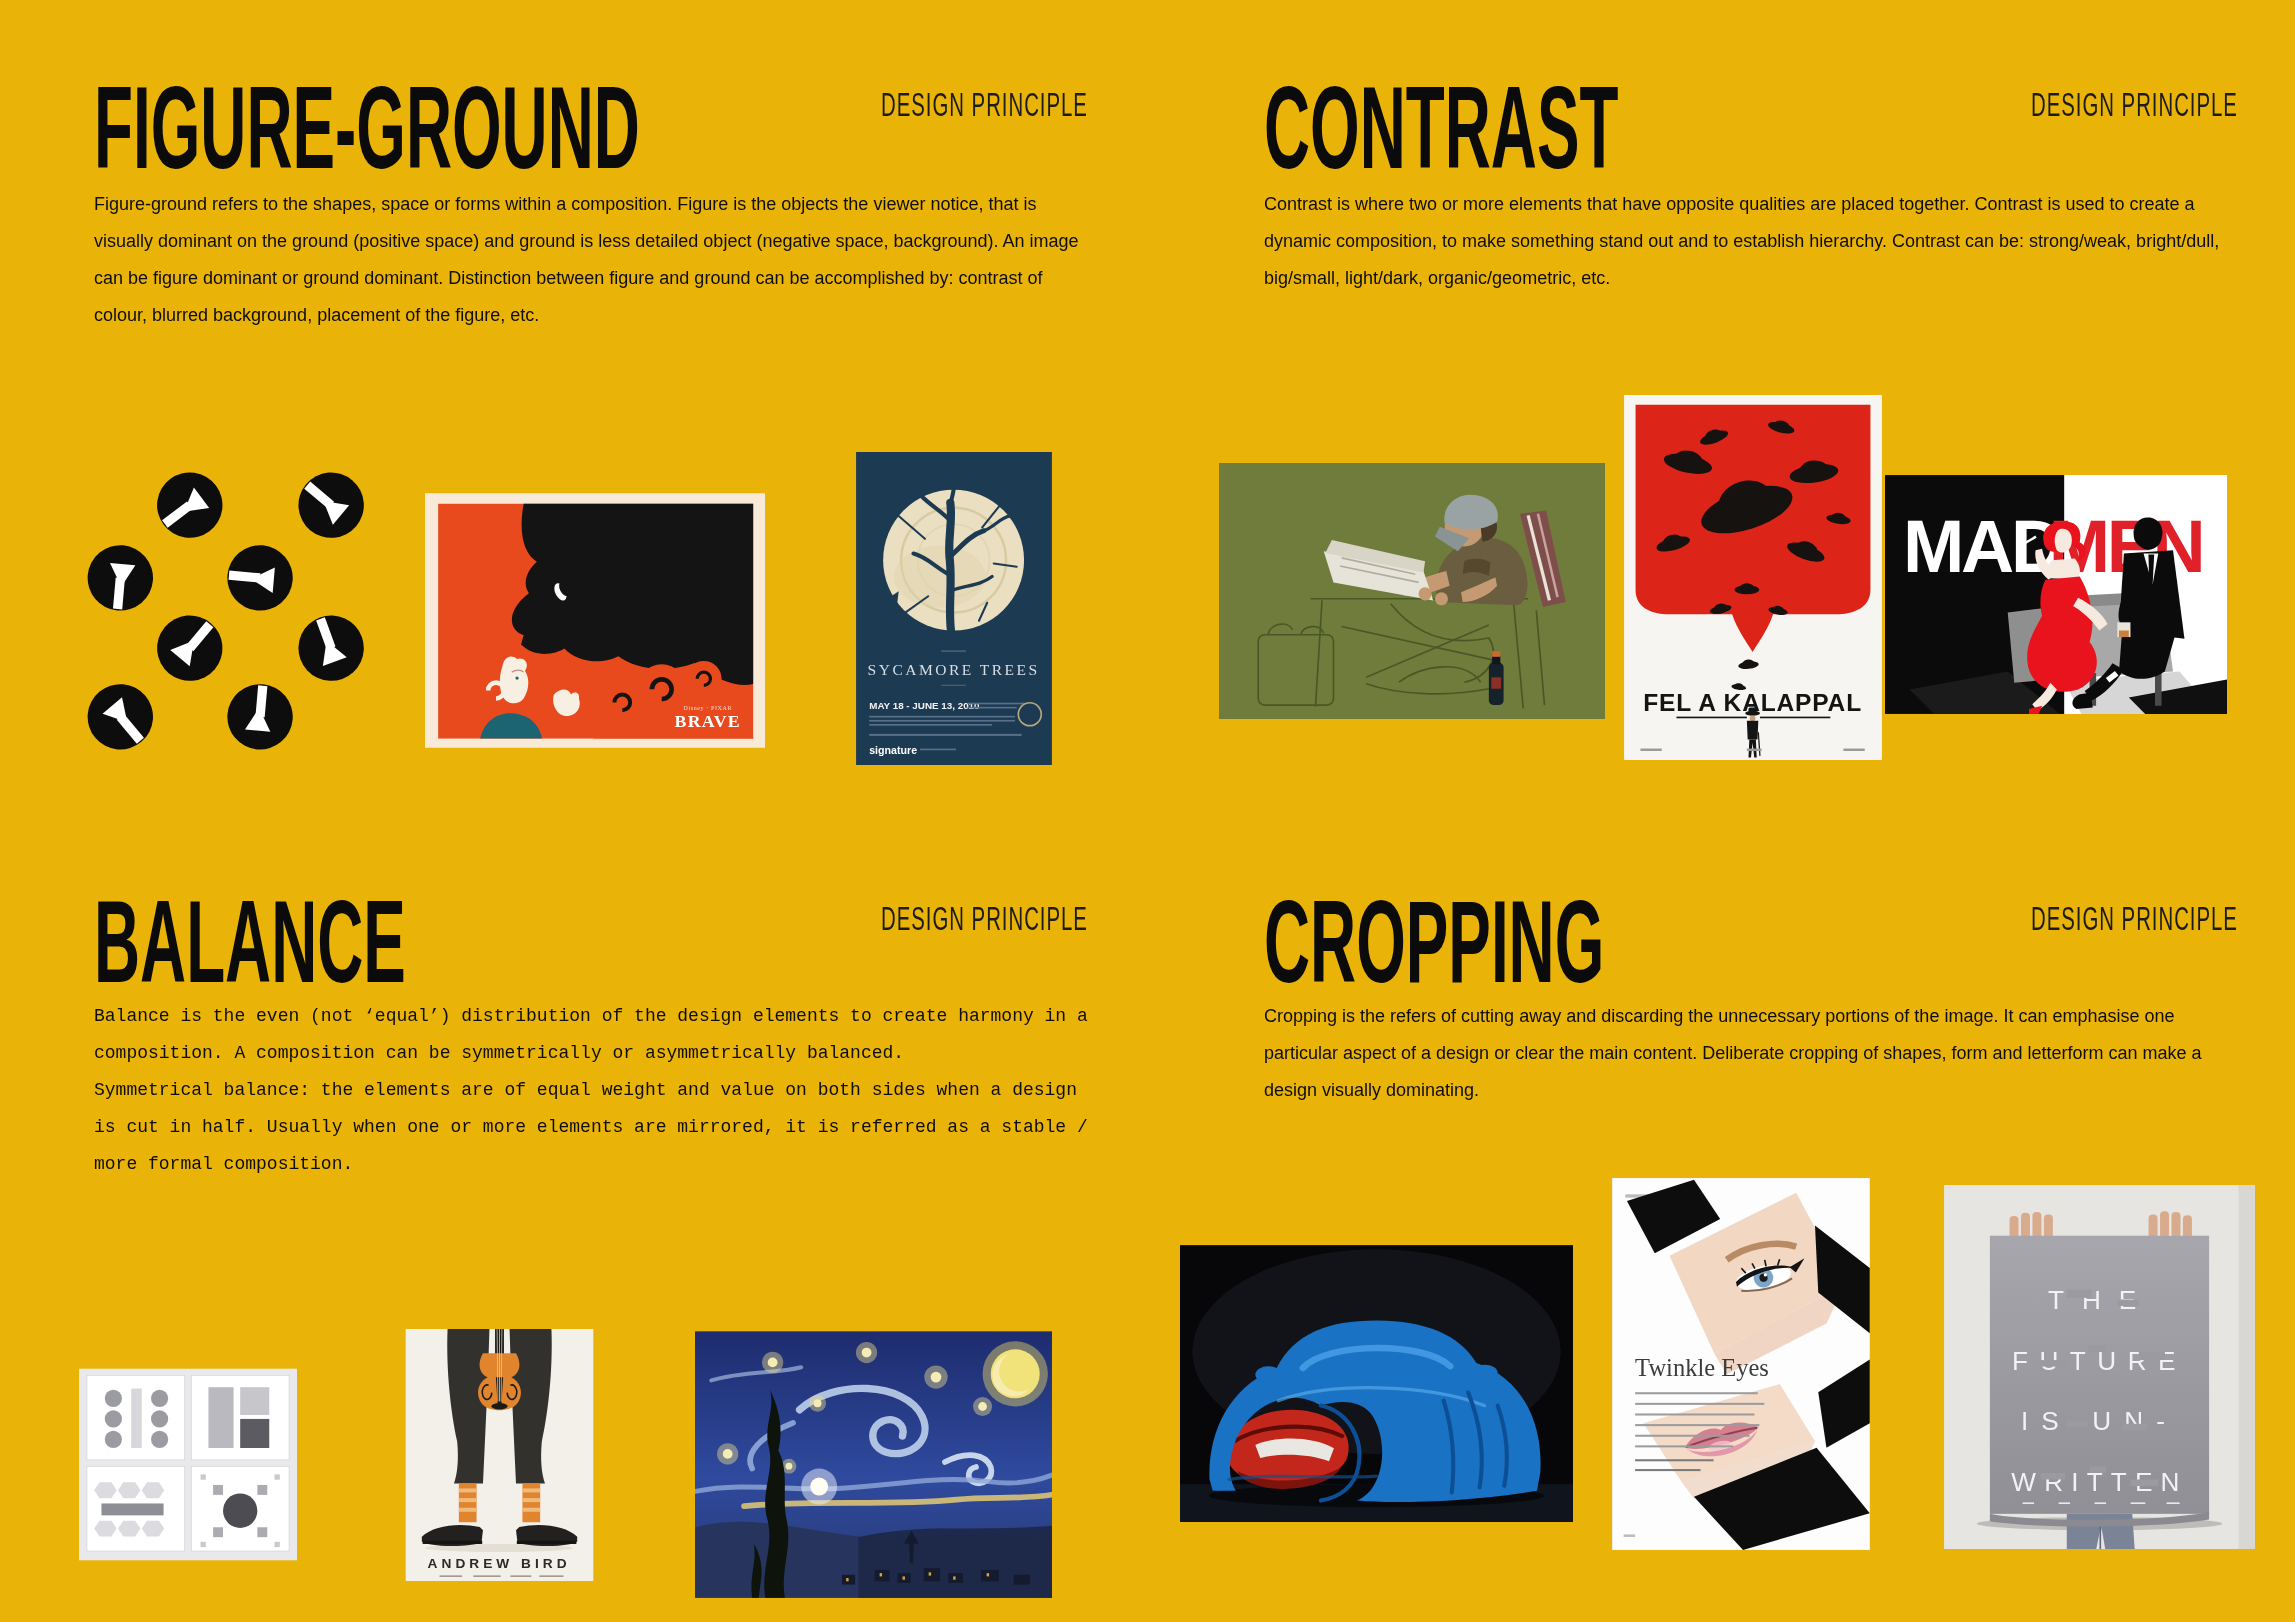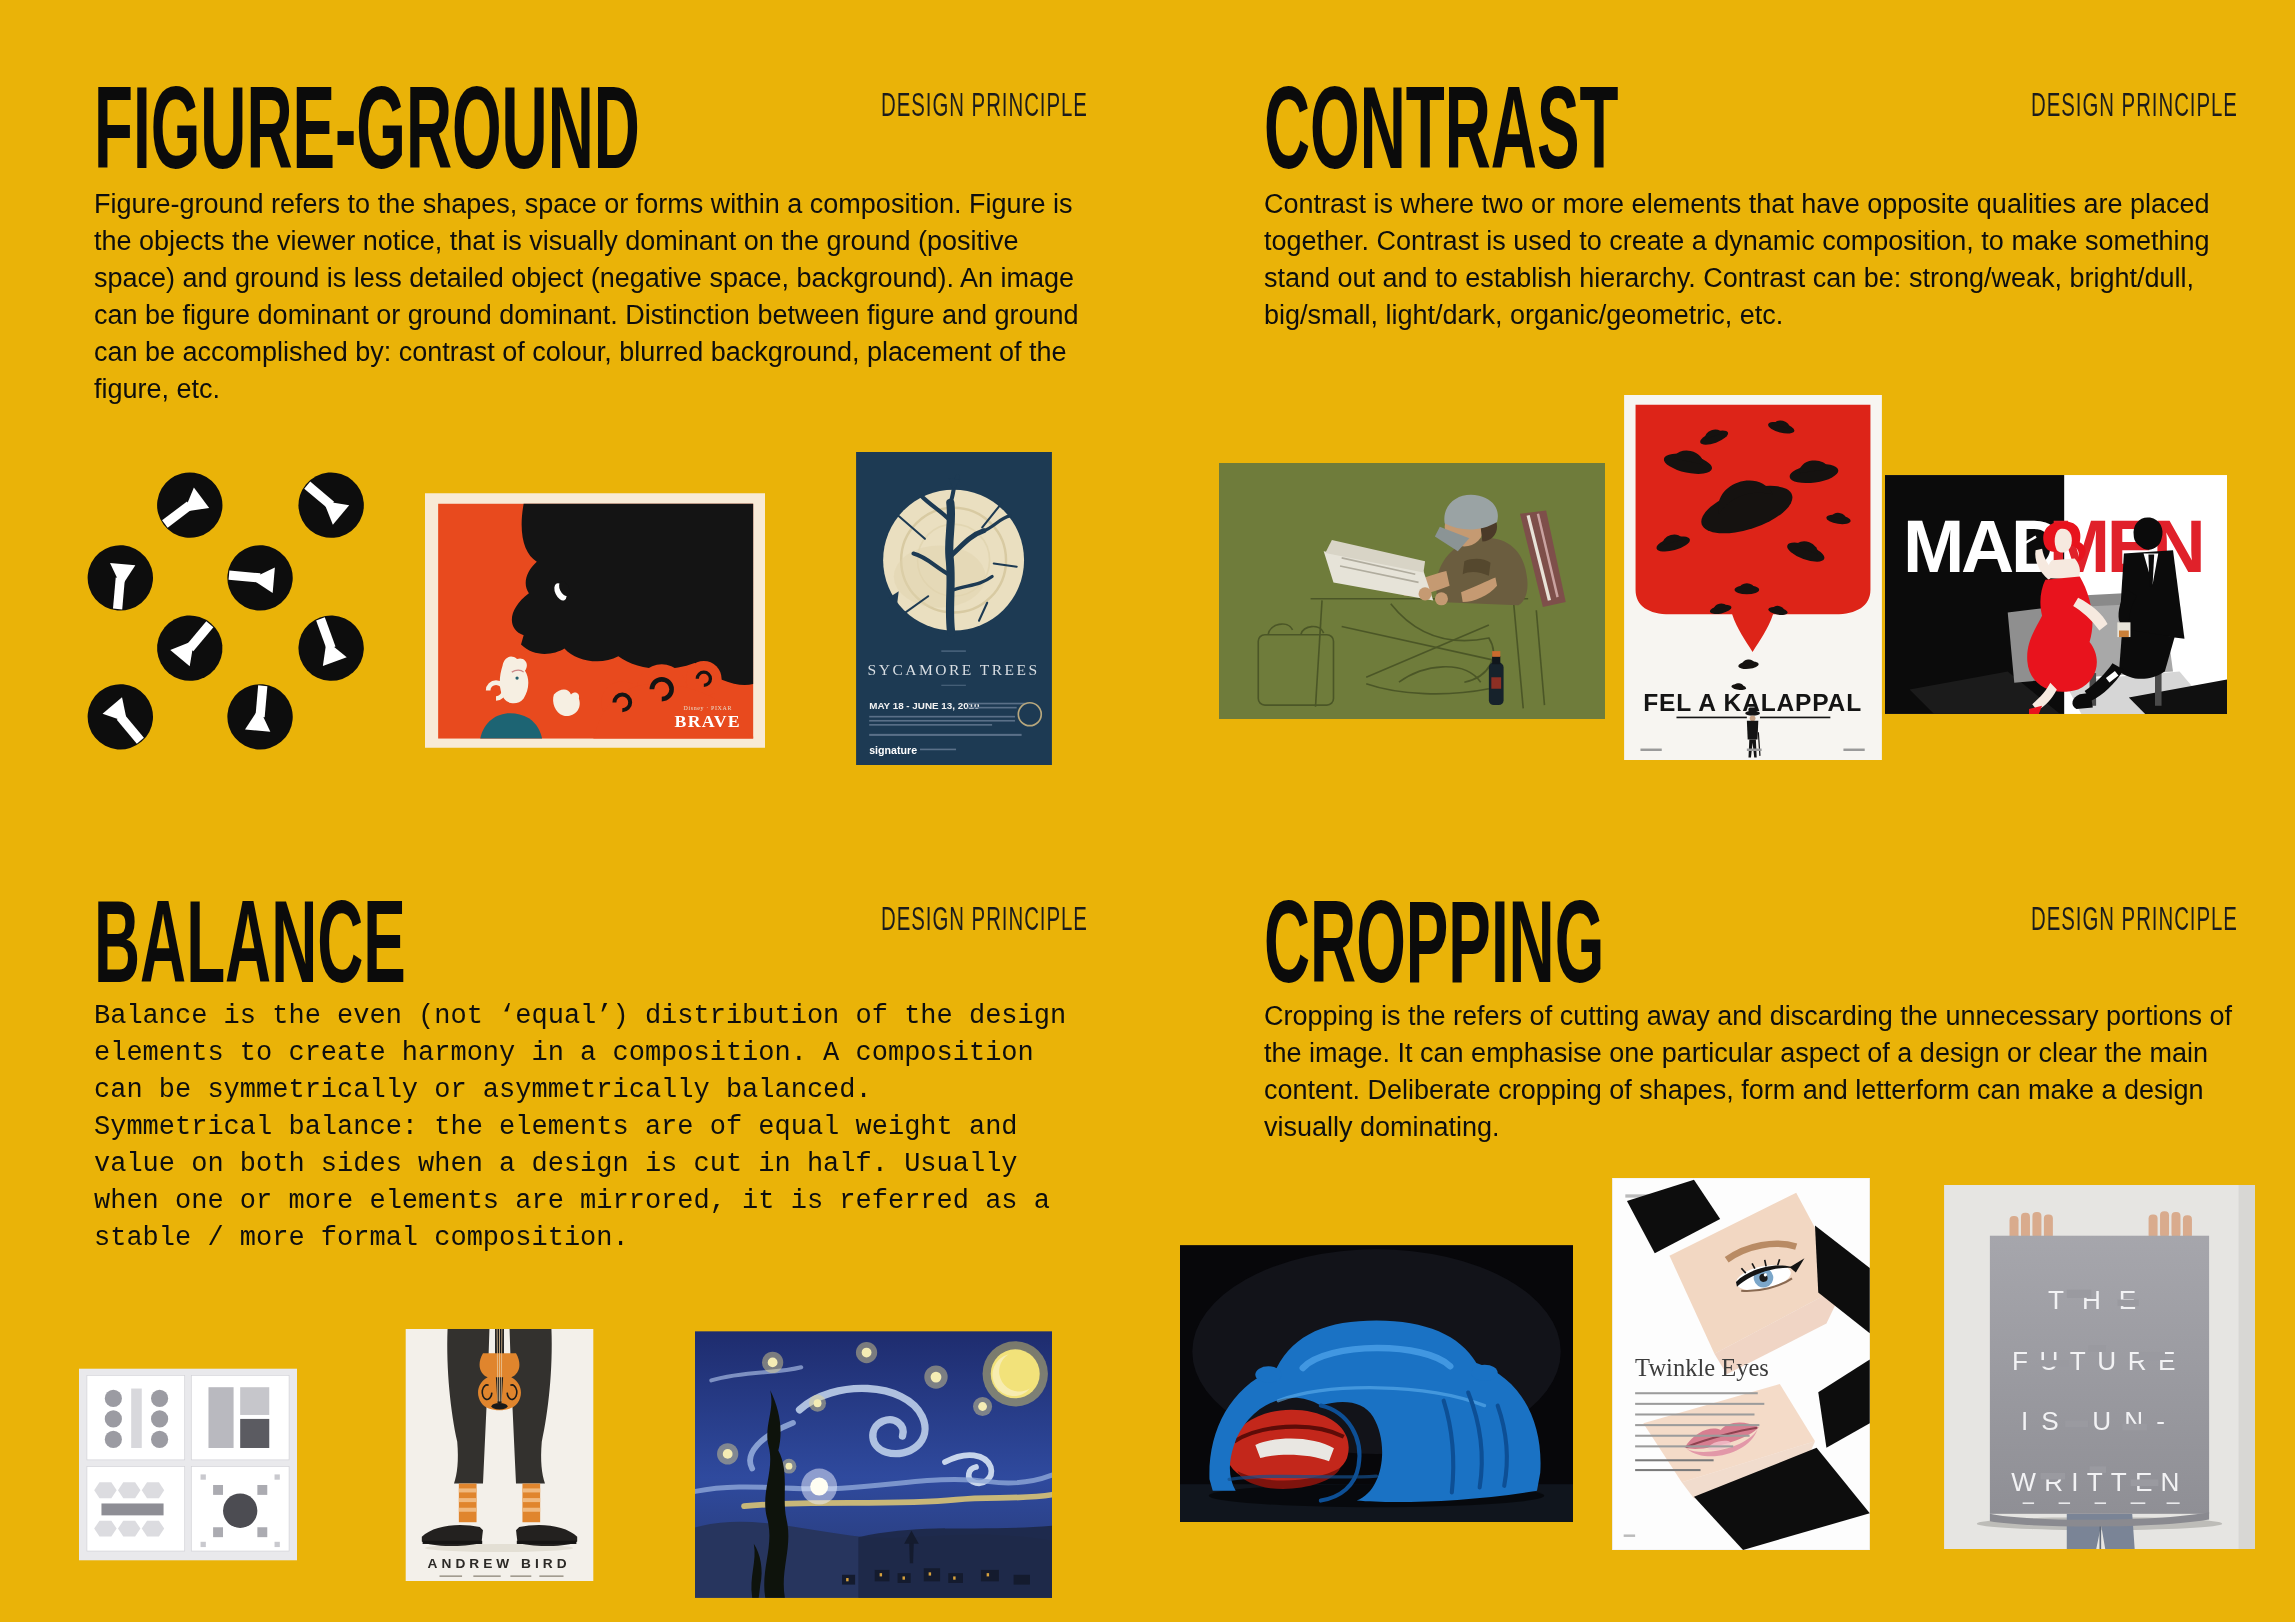--- a/index.html
+++ b/index.html
@@ -3,21 +3,21 @@
 <meta charset="utf-8">
 <style>
   html,body{margin:0;padding:0;background:#fff;}
   .page{position:relative;width:2295px;height:1622px;background:#eab308;overflow:hidden;
         font-family:"Liberation Sans",sans-serif;color:#111;}
   .quad{position:absolute;}
   .q-title{margin:0;font-size:116px;line-height:1;font-weight:bold;color:#0b0b0b;
            letter-spacing:0px;transform:scaleX(0.55);transform-origin:left top;white-space:nowrap;}
   .q-tag{position:absolute;right:0;top:36px;font-size:34px;font-weight:400;color:#1c1c1c;
          letter-spacing:1.6px;transform:scaleX(0.60);transform-origin:right top;white-space:nowrap;}
-  .q-body{position:absolute;left:0;margin:0;font-size:27px;line-height:37px;color:#0e0e0e;}
+  .q-body{position:absolute;left:0;margin:0;font-size:18px;line-height:37px;color:#0e0e0e;}
   .q-body p{margin:0;font-family:Liberation Mono, monospace;}
   .imgbox{position:absolute;margin:0;}
   .imgbox svg{display:block;width:100%;height:100%;}
   .srf{font-family:"Liberation Serif",serif;}
 </style>
 </head>
 <body>
 
 <div class="page">
 

